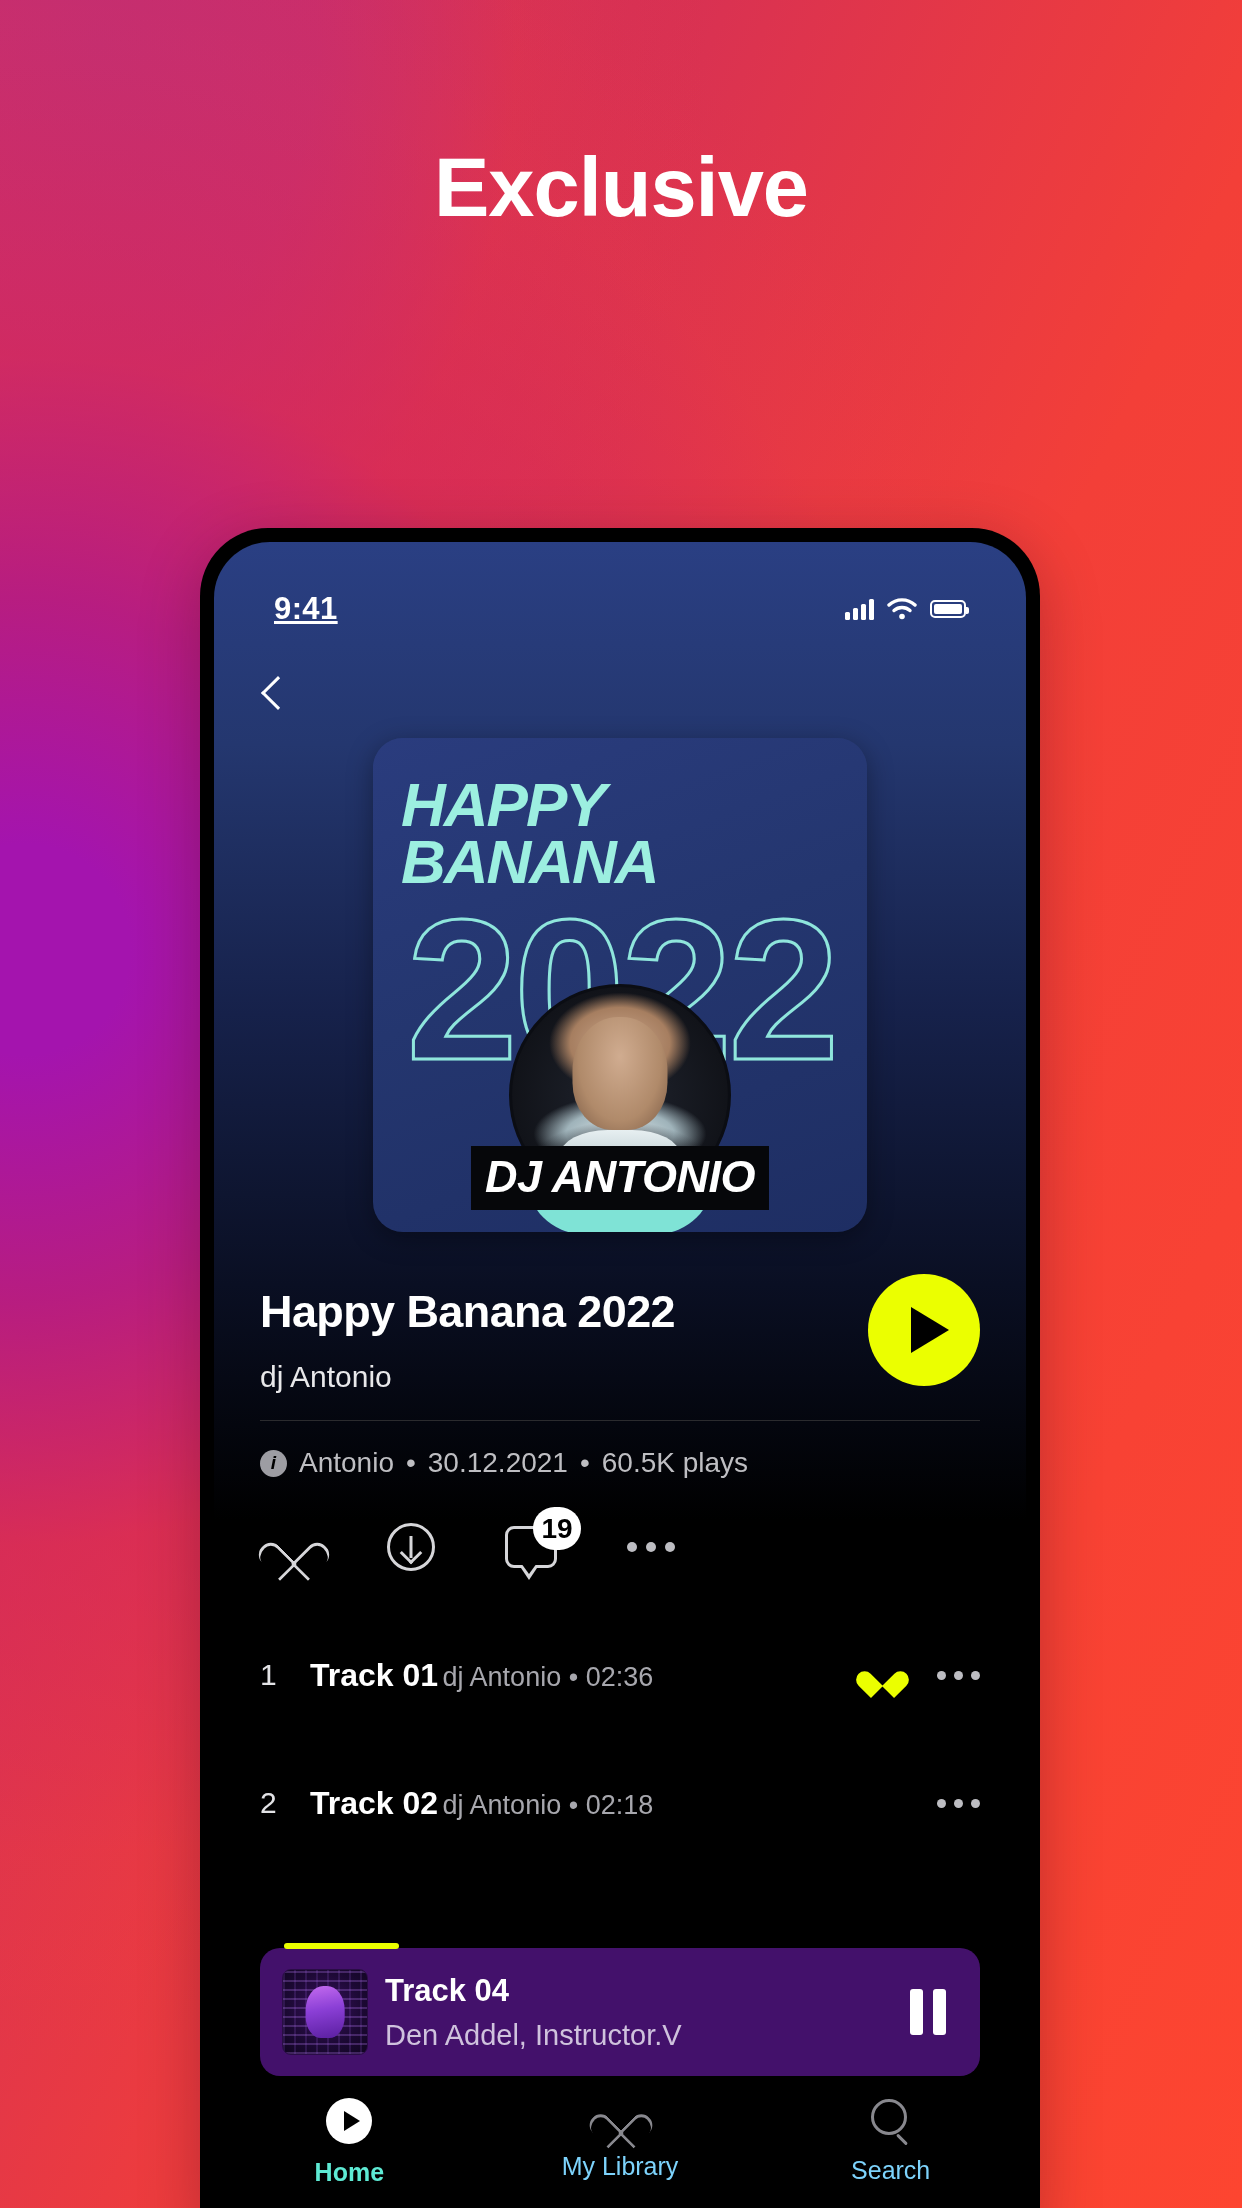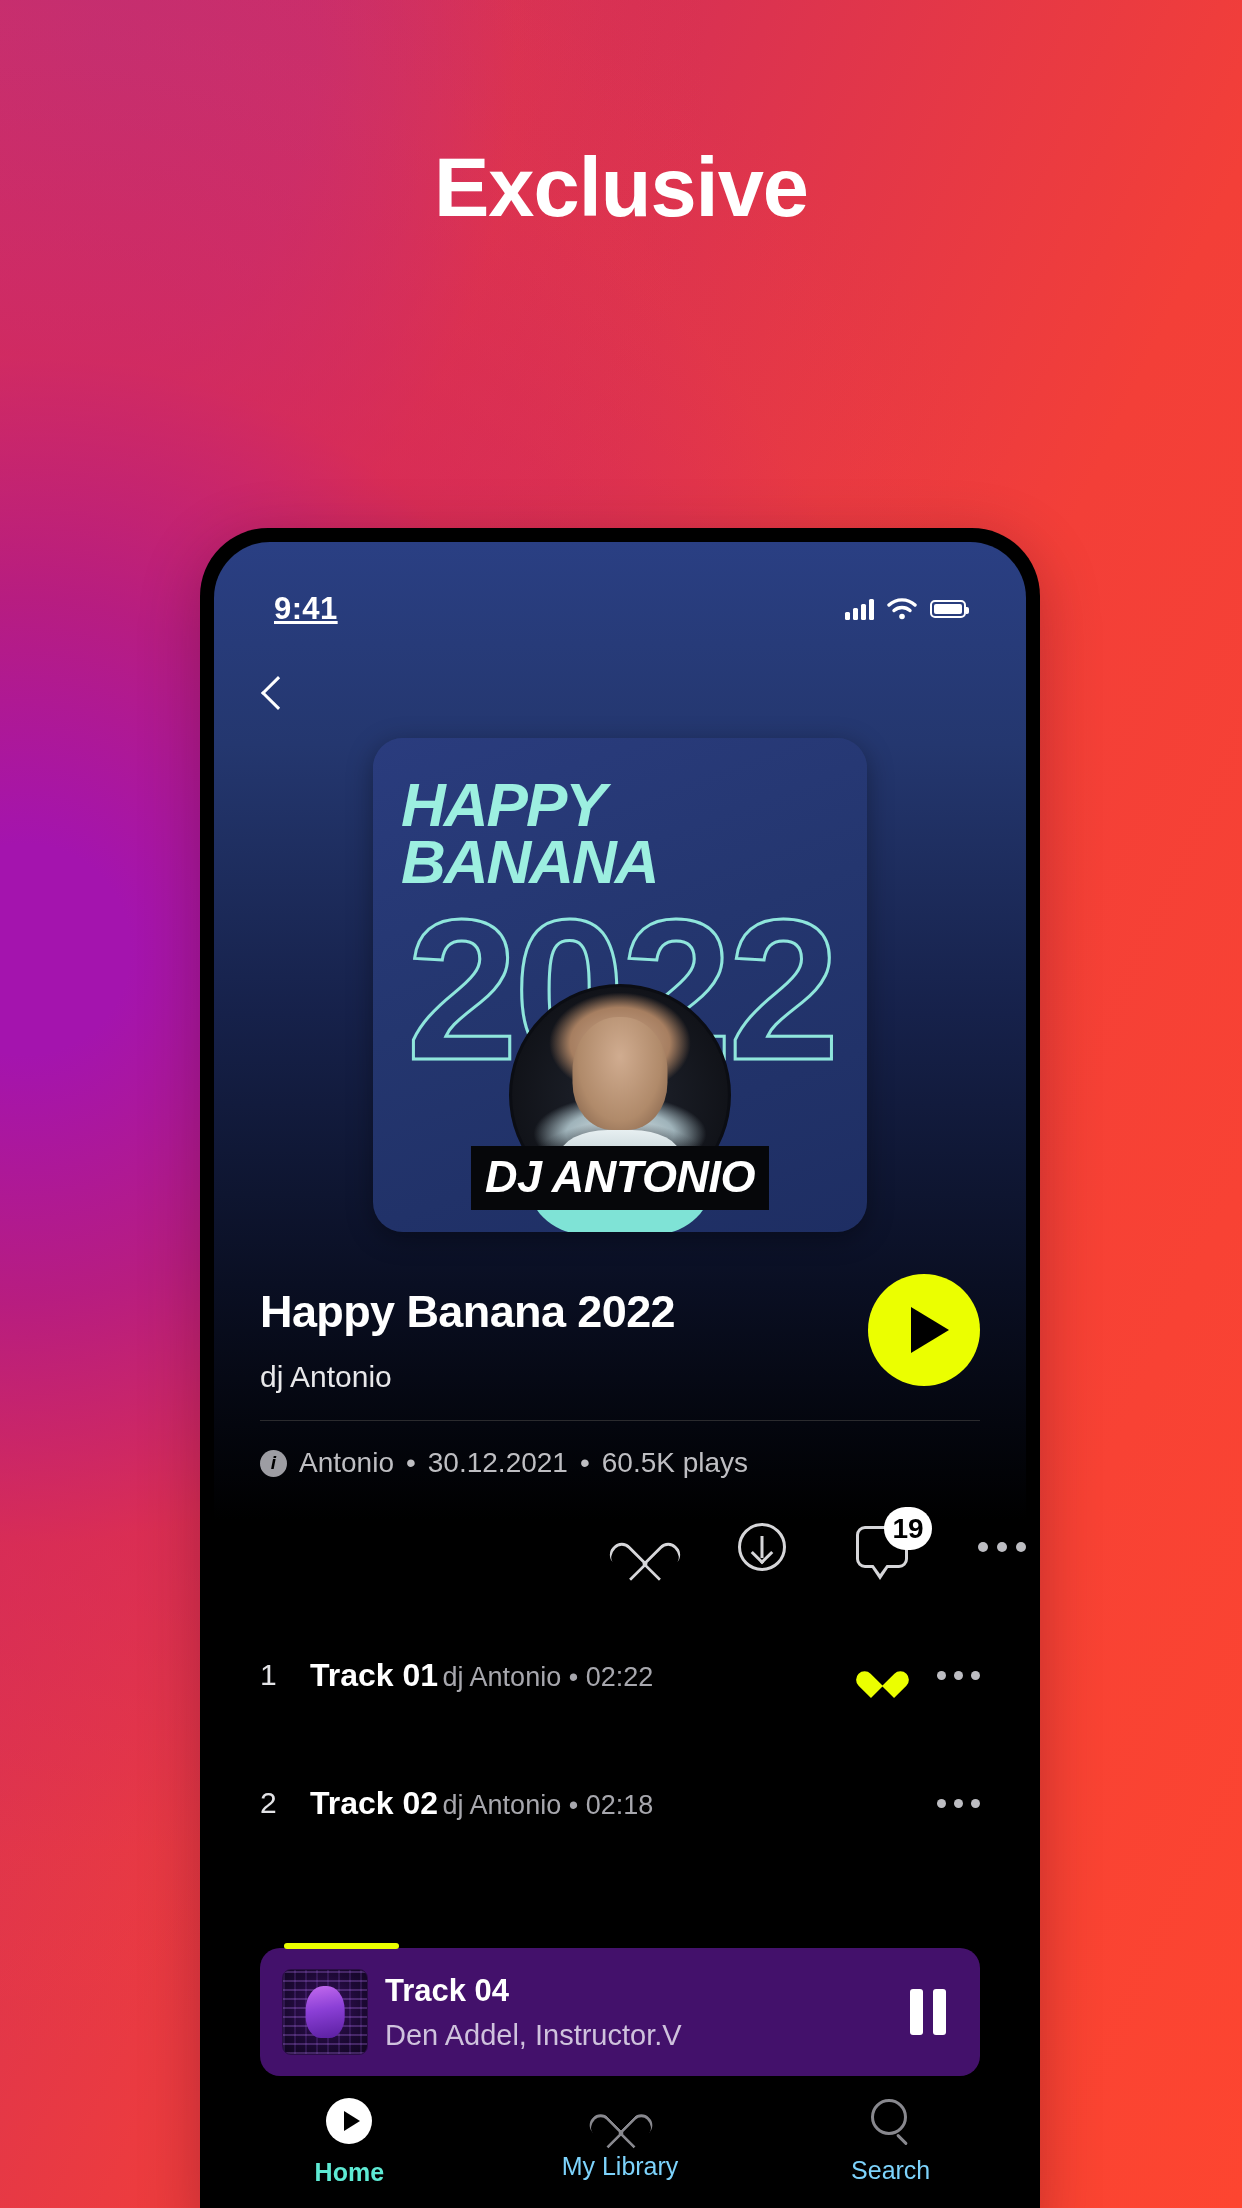--- a/index.html
+++ b/index.html
@@ -164,21 +164,21 @@
     padding:26px 46px 0 46px; color:#BEBEC2;font-size:28px;
   }
   .info-dot{
     width:27px;height:27px;border-radius:50%;background:#9D9DA3;
     color:#000;font-size:19px;font-weight:bold;
     display:flex;align-items:center;justify-content:center;flex:none;
     font-style:italic;
   }
 
   
-  #actions{ display:flex;align-items:center;gap:70px;padding:44px 0 0 56px;justify-content:flex-end; }
+  #actions{ display:flex;align-items:center;gap:70px;padding:44px 0 0 56px; }
   .act{ position:relative;display:flex;align-items:center;justify-content:center; }
   .heart-outline{ width:47px;height:44px;position:relative;display:block;}
   .heart-outline::before,.heart-outline::after{
     content:"";position:absolute;top:2px;width:24px;height:37px;
     border:3.5px solid #D6D6D9;border-radius:24px 24px 0 0;box-sizing:border-box;
   }
   .heart-outline::before{left:21px;transform:rotate(45deg);transform-origin:0 100%;border-right:none;}
   .heart-outline::after{left:3px;transform:rotate(-45deg);transform-origin:100% 100%;border-left:none;}
   .dl-circle{
     width:48px;height:48px;border-radius:50%;border:3px solid #D6D6D9;
@@ -382,21 +382,21 @@
 
     <div id="tracklist">
 
       <div class="track-row">
         <span class="t-num">1</span>
         <span class="t-mid">
           <span class="t-title">Track 01</span>
           <span class="t-sub">
             <span>dj Antonio</span>
             <span>•</span>
-            <span>02:22</span>
+            <span>02:36</span>
           </span>
         </span>
         <span class="t-right">
           <span>
               <span class="heart-fill"></span>
             </span>
           <span class="ell-sm">
               <i></i>
               <i></i>
               <i></i>

